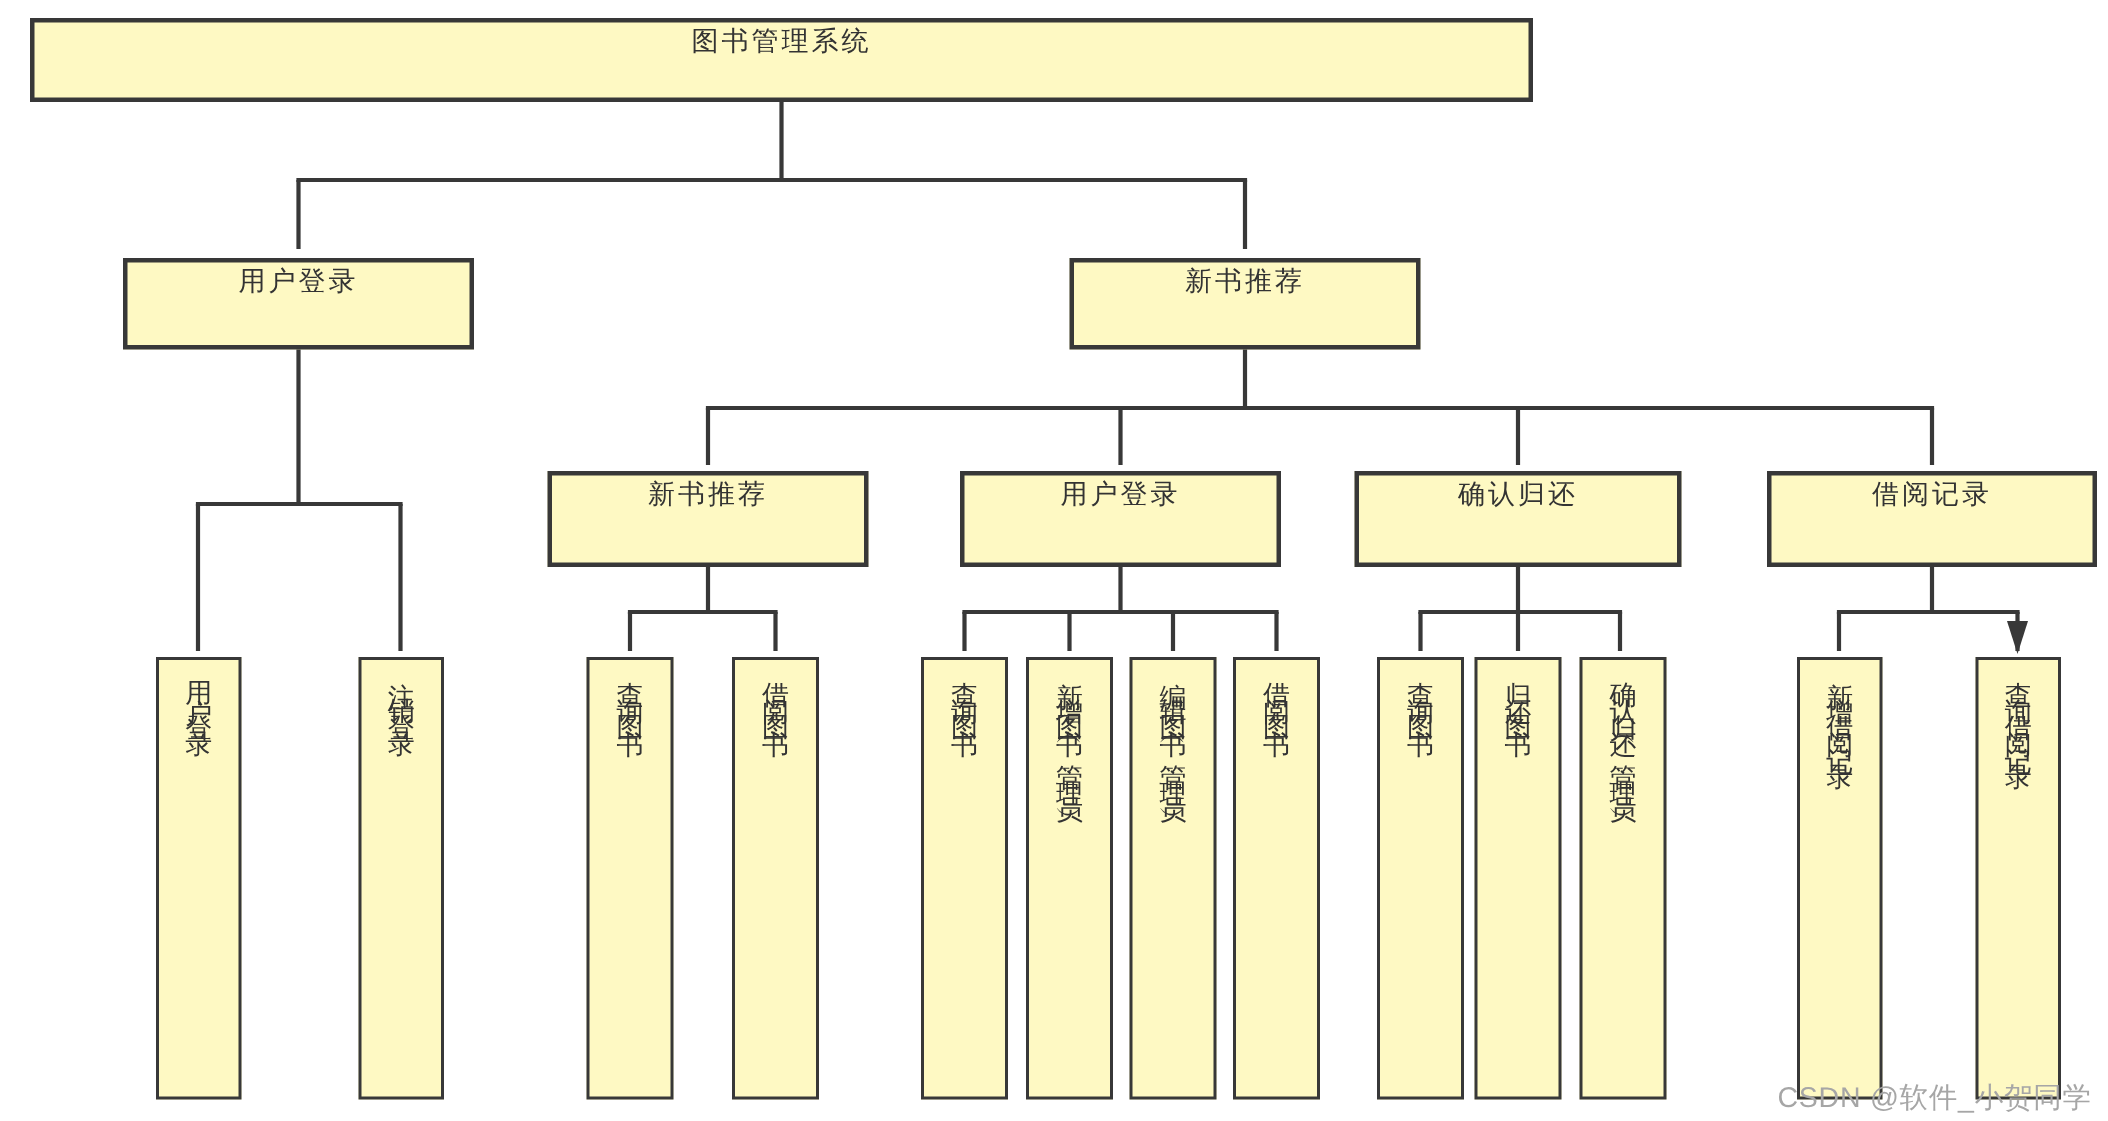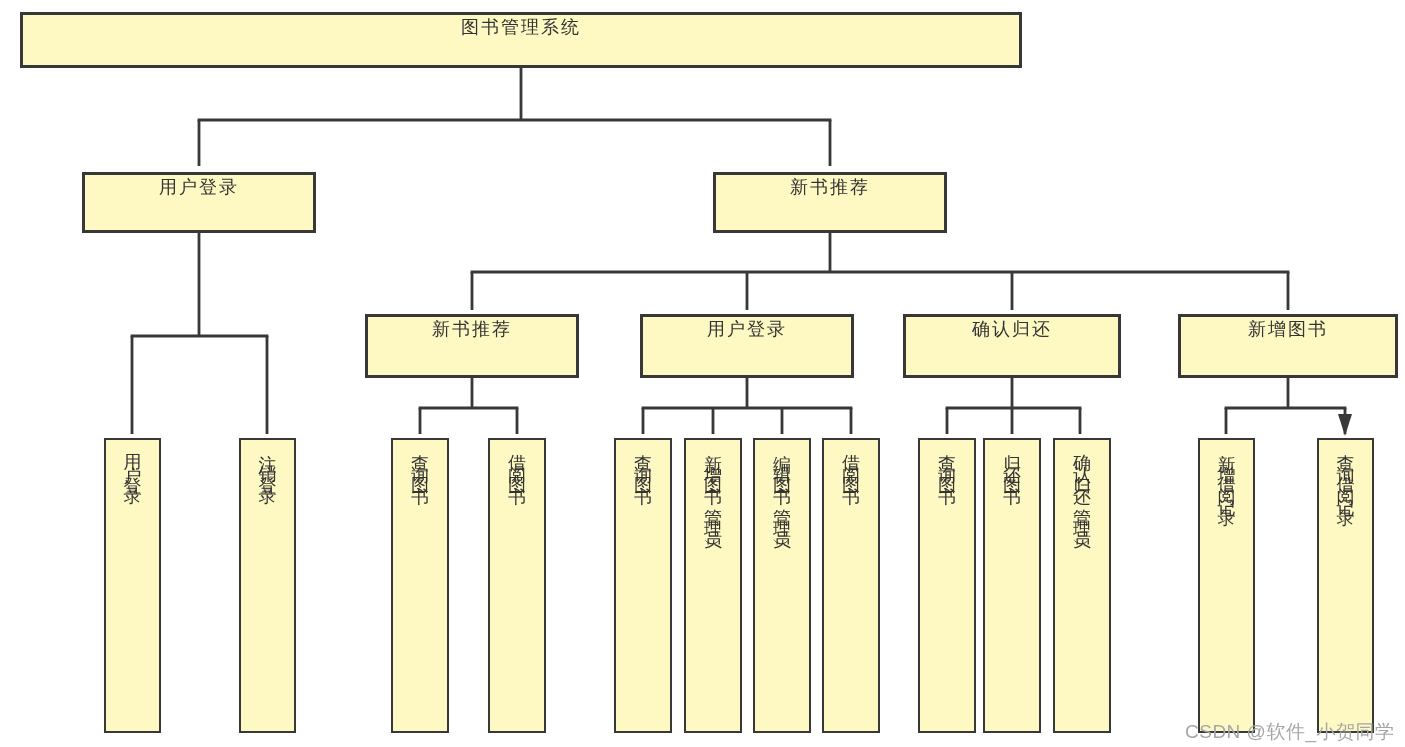--- a/index.html
+++ b/index.html
@@ -91,21 +91,21 @@
   <div class="box" style="left:365px;top:314px;width:214px;height:64px">
     <span class="lbl">新书推荐</span>
   </div>
   <div class="box" style="left:640px;top:314px;width:214px;height:64px">
     <span class="lbl">用户登录</span>
   </div>
   <div class="box" style="left:903px;top:314px;width:218px;height:64px">
     <span class="lbl">确认归还</span>
   </div>
   <div class="box" style="left:1178px;top:314px;width:220px;height:64px">
-    <span class="lbl">新增图书</span>
+    <span class="lbl">借阅记录</span>
   </div>
 
   <div class="box leaf" style="left:104px;top:438px;width:57px;height:295px">
     <span class="lbl">用户登录</span>
   </div>
   <div class="box leaf" style="left:239px;top:438px;width:57px;height:295px">
     <span class="lbl">注销登录</span>
   </div>
 
   <div class="box leaf" style="left:391px;top:438px;width:58px;height:295px">

